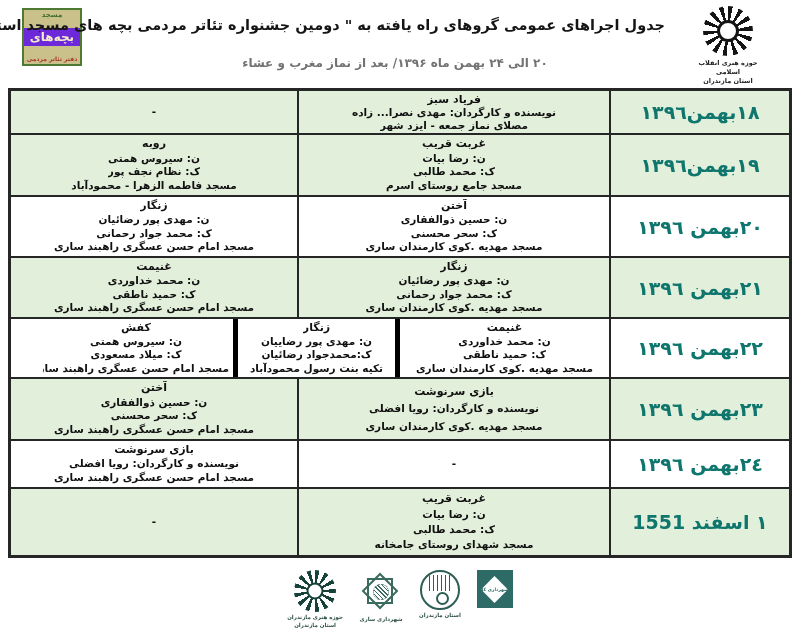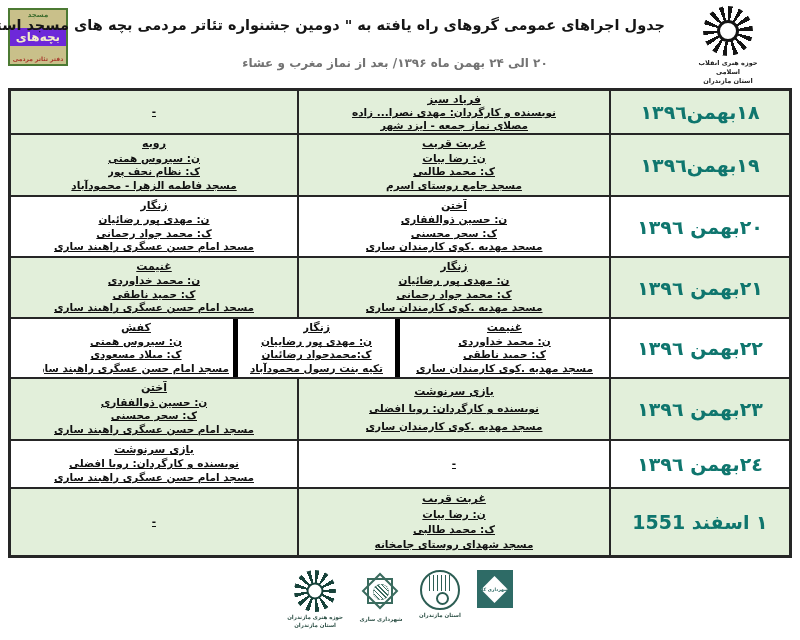--- a/index.html
+++ b/index.html
@@ -16,21 +16,21 @@
     text-align:center;font-size:14.5px;font-weight:bold;color:#151515;
     white-space:nowrap;
   }
   .header-subtitle{
     position:absolute;top:56px;left:125px;right:135px;
     text-align:center;font-size:12px;font-weight:bold;color:#737373;
   }
 
   
   .fest-logo{
-    position:absolute;left:8px;top:8px;width:60px;height:58px;
+    position:absolute;left:22px;top:8px;width:60px;height:58px;
     background:#c9c08a;border:2px solid #4c7a33;box-sizing:border-box;
     display:flex;flex-direction:column;justify-content:space-between;
     text-align:center;overflow:hidden;
   }
   .fest-logo .l1{font-size:7px;font-weight:bold;color:#3f6d2e;line-height:10px;}
   .fest-logo .l2{
     background:#6d28d9;color:#f3edc8;font-size:12px;font-weight:bold;
     line-height:18px;letter-spacing:1px;
   }
   .fest-logo .l3{font-size:6px;font-weight:bold;color:#a8382b;line-height:10px;}
@@ -57,21 +57,21 @@
   .trow:last-child{border-bottom:none;}
   .trow.green{background:#e2efda;}
   .cell{
     box-sizing:border-box;display:flex;flex-direction:column;
     justify-content:space-evenly;align-items:center;padding:2px 4px;min-width:0;
   }
   .cell:not(:last-child){border-left:2px solid #262626;}
   .cell.nosep{border-left:none;}
   .cell.emph{border-left:5px solid #000;border-right:5px solid #000;}
   .cell.date{width:180px;justify-content:center;font-size:19px;font-weight:bold;color:#0f766e;}
-  .line{font-size:10.5px;line-height:1.3;color:#101010;font-weight:600;white-space:nowrap;max-width:100%;overflow:hidden;text-decoration:underline;}
+  .line{font-size:10.5px;line-height:1.3;color:#101010;font-weight:600;white-space:nowrap;max-width:100%;overflow:hidden;}
   .line.t{font-weight:800;font-size:11px;}
 
   
   .footer{
     position:absolute;left:0;top:570px;width:800px;
     display:flex;justify-content:center;align-items:flex-start;gap:16px;direction:rtl;
   }
   .flogo{text-align:center;}
   .fcap{font-size:5.5px;font-weight:bold;color:#2c4f45;margin-top:2px;line-height:1.4;}
 

